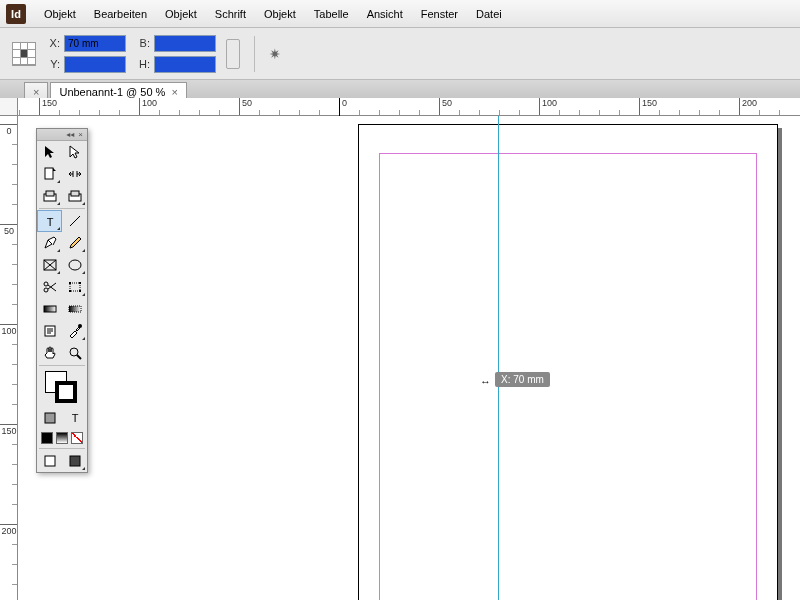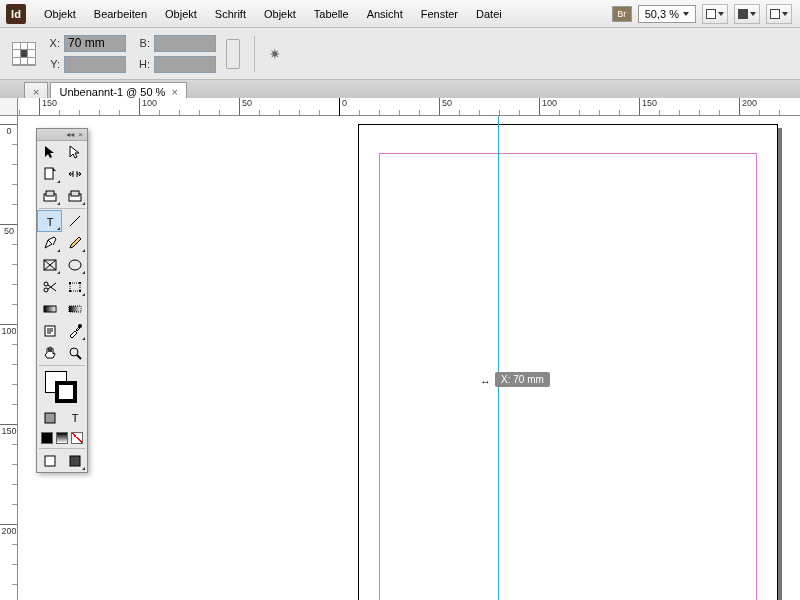--- a/index.html
+++ b/index.html
@@ -15,21 +15,21 @@
 .icon-btn { width: 26px; height: 20px; border: 1px solid #bbb; background: linear-gradient(#fdfdfd,#e8e8e8); display: flex; align-items: center; justify-content: center; gap: 2px; }
 .icon-btn .sq { width: 10px; height: 10px; border: 1px solid #444; background: #fff; }
 
 .control-bar { height: 52px; background: #e9e9e9; border-bottom: 1px solid #bbb; display: flex; align-items: center; padding: 6px 12px; gap: 10px; }
 .ref-grid { width: 24px; height: 24px; display: grid; grid-template-columns: repeat(3,1fr); grid-template-rows: repeat(3,1fr); gap: 1px; background: #999; border: 1px solid #999; }
 .ref-grid div { background: #fff; }
 .ref-grid .sel { background: #444; }
 .field-row { display: flex; flex-direction: column; gap: 4px; }
 .field-pair { display: flex; align-items: center; gap: 4px; }
 .field-label { width: 14px; text-align: right; color: #333; }
-.field-input { width: 62px; height: 17px; border: 1px solid #8a9db0; background: #a3a3a3; padding: 0 3px; font-size: 12px; line-height: 15px; }
+.field-input { width: 62px; height: 17px; border: 1px solid #8a9db0; background: #1d4ed8; padding: 0 3px; font-size: 10px; line-height: 15px; }
 .link-icon { width: 14px; height: 30px; border: 1px solid #aaa; border-radius: 2px; position: relative; }
 .fx-icon { font-size: 14px; color: #666; }
 
 .tabbar { height: 22px; background: linear-gradient(#d8d8d8,#c4c4c4); border-bottom: 1px solid #999; display: flex; align-items: flex-end; padding-left: 24px; }
 .tab { background: linear-gradient(#f4f4f4,#e4e4e4); border: 1px solid #999; border-bottom: none; padding: 3px 8px; margin-right: 2px; display: flex; align-items: center; gap: 6px; font-size: 10px; }
 .tab.active { background: #fff; }
 .tab-close { cursor: pointer; color: #666; }
 
 .workspace { position: absolute; top: 98px; left: 0; right: 0; bottom: 0; background: #fff; }
 
@@ -76,39 +76,20 @@
   <div class="app-logo">Id</div>
   <div class="menu-item">Objekt</div>
   <div class="menu-item">Bearbeiten</div>
   <div class="menu-item">Objekt</div>
   <div class="menu-item">Schrift</div>
   <div class="menu-item">Objekt</div>
   <div class="menu-item">Tabelle</div>
   <div class="menu-item">Ansicht</div>
   <div class="menu-item">Fenster</div>
   <div class="menu-item">Datei</div>
-  <div class="menu-right">
-    <div class="br-badge">Br</div>
-    <div class="zoom-box">
-      <span>50,3 %</span>
-      <span class="tri-down"></span>
-    </div>
-    <div class="icon-btn">
-        <div class="sq"></div>
-        <span class="tri-down"></span>
-      </div>
-    <div class="icon-btn">
-        <div class="sq" style="background:#444"></div>
-        <span class="tri-down"></span>
-      </div>
-    <div class="icon-btn">
-        <div class="sq"></div>
-        <span class="tri-down"></span>
-      </div>
-  </div>
 </div>
 
 <div class="control-bar">
   <div class="ref-grid">
     <div></div>
       <div></div>
       <div></div>
       <div></div>
       <div class="sel"></div>
       <div></div>

